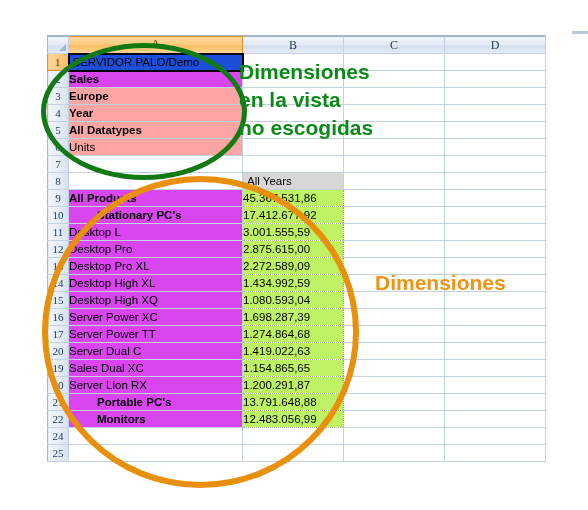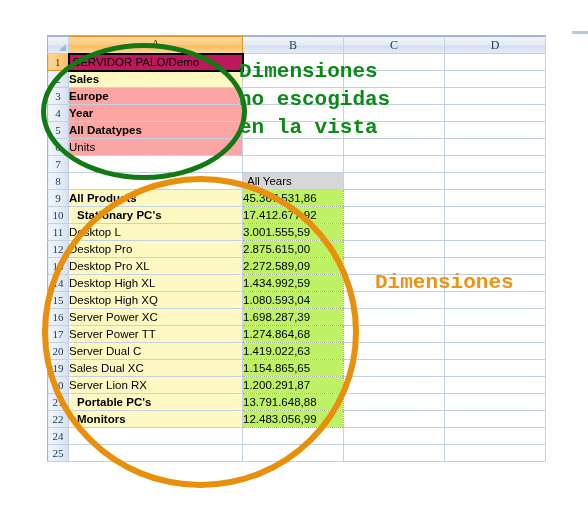--- a/index.html
+++ b/index.html
@@ -90,40 +90,40 @@
     color:#5a3000;
   }
 
   
   col.cA{width:174px;}
   col.cB{width:101px;}
   col.cC{width:101px;}
   col.cD{width:101px;}
 
   td.cell{background:#ffffff;color:#000000;padding:0 3px;}
-  td.cell.blue{background:#fef9c3;border-radius:6px;}
+  td.cell.blue{background:#d946ef;}
   td.cell.yellow{background:#fca5a5;}
   td.cell.yellowval{
     background:#bef264;
     text-align:left;
     border-right:1px dotted #a8a8a8;
     border-bottom:1px dotted #a8a8a8;
   }
   td.cell.grayhdr{
     background:#d7d7d7;
     font-weight:normal;
     padding-left:4px;
   }
   td.cell.bold{font-weight:bold;}
-  td.cell.ind1{padding-left:8px;margin-top:8px;}
+  td.cell.ind1{padding-left:28px;margin-top:8px;}
   td.cell.ind2{}
 
   
   td.cell.selcell{
-    background:#be185d;
+    background:#1d4ed8;
     border:2px solid #000000;
     font-weight:normal;
     position:relative;
     padding:0 3px;
     margin-left:9px;
   }
   td.cell.selcell .handle{
     position:absolute;
     right:-3px;bottom:-3px;
     width:5px;height:5px;
@@ -146,21 +146,21 @@
     width:305px; height:300px;
     border:6px solid #e8900c;
   }
   .annot-text{
     position:absolute;
     font-weight:bold;
     font-size:21px;
     line-height:28px;
     white-space:nowrap;
     pointer-events:none;
-    font-family:Liberation Mono, monospace;
+    font-family:Liberation Sans, sans-serif;
   }
   #green-label{
     left:239px; top:58px;
     color:#0c8a18;
   }
   #orange-label{
     left:375px; top:269px;
     color:#ed9415;
   }
 </style>
@@ -360,20 +360,20 @@
           <td class="cell"></td>
           <td class="cell"></td>
         </tr>
       </tbody>
   </table>
 </div>
 
 <div class="ellipse" id="green-ellipse"></div>
 <div class="annot-text" id="green-label">
   <div>Dimensiones</div>
+  <div>en la vista</div>
   <div>no escogidas</div>
-  <div>en la vista</div>
 </div>
 
 <div class="ellipse" id="orange-circle"></div>
 <div class="annot-text" id="orange-label">
   <div>Dimensiones</div>
 </div>
 
 </body></html>

